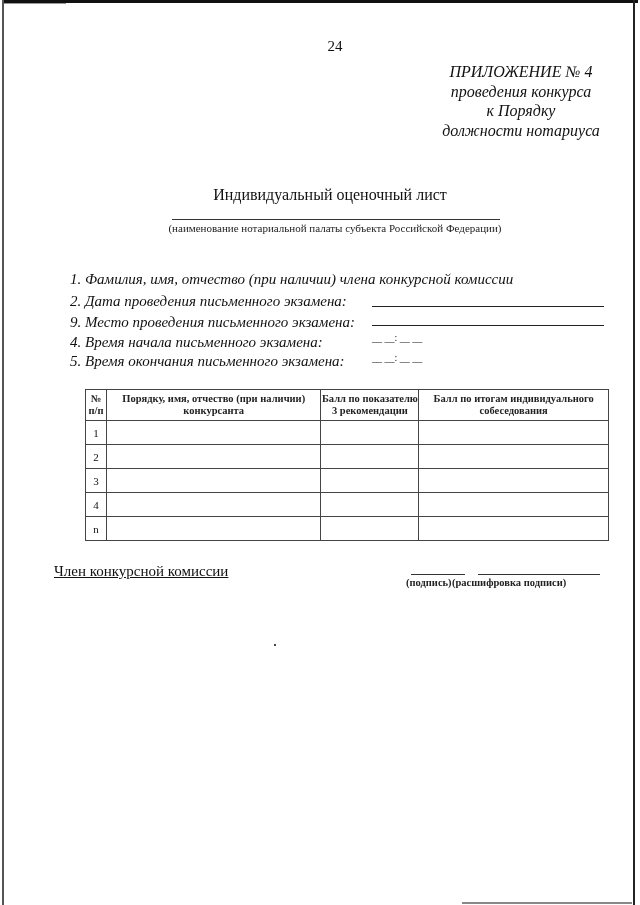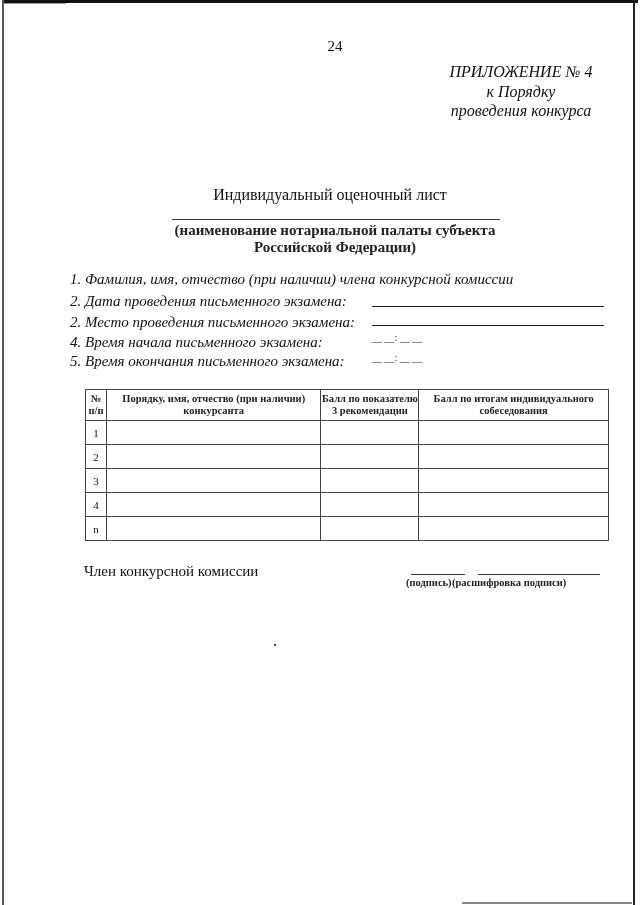--- a/index.html
+++ b/index.html
@@ -46,21 +46,21 @@
     .doc-title {
       position: absolute; left: 0; width: 660px; top: 186px;
       text-align: center; font-size: 16px;
     }
     .chamber-line {
       position: absolute; left: 172px; top: 219px; width: 328px; height: 1px;
       background: #333;
     }
     .chamber-caption {
       position: absolute; left: 160px; width: 350px; top: 222px;
-      text-align: center; font-size: 15px; font-weight: bold; color: #222;
+      text-align: center; font-size: 11px; font-weight: normal; color: #222;
     }
     .field {
       position: absolute; left: 70px; font-size: 15px; white-space: nowrap; font-style: italic;
     }
     .fill-line {
       position: absolute; height: 1px; background: #222;
     }
     .time-blank {
       position: absolute; font-size: 10px; letter-spacing: 0px; white-space: nowrap;
     }
@@ -72,21 +72,21 @@
       border: 1px solid #444;
       text-align: center;
       vertical-align: middle;
       padding: 0;
     }
     table.scores th {
       font-weight: bold; height: 30px; line-height: 12px; color: #222;
     }
     table.scores td { height: 23px; font-size: 11px; }
     .sign-label {
-      position: absolute; left: 84px; top: 563px; font-size: 15px;
+      position: absolute; left: 54px; top: 563px; font-size: 15px; text-decoration: underline;
     }
     .sig-line {
       position: absolute; top: 574px; height: 1px; background: #333;
     }
     .sig-caption {
       position: absolute; top: 577px; font-size: 10.5px; font-weight: bold; color: #222;
       text-align: left; white-space: nowrap;
     }
     .speck {
       position: absolute; left: 274px; top: 644px; width: 2px; height: 2px; background: #444;
@@ -98,35 +98,36 @@
 <div class="scan-top"></div>
 <div class="scan-top-gray"></div>
 <div class="scan-left"></div>
 <div class="scan-right"></div>
 <div class="scan-bottom"></div>
 
 <div class="page-number">24</div>
 
 <div class="appendix">
   <div>ПРИЛОЖЕНИЕ № 4</div>
+  <div>проведения конкурса</div>
   <div>к Порядку</div>
-  <div>проведения конкурса</div>
+  <div>должности нотариуса</div>
 </div>
 
 <div class="doc-title">Индивидуальный оценочный лист</div>
 
 <div class="chamber-line"></div>
 <div class="chamber-caption">(наименование нотариальной палаты субъекта Российской Федерации)</div>
 
 <div class="field" style="top:271px">1. Фамилия, имя, отчество (при наличии) члена конкурсной комиссии</div>
 
 <div class="field" style="top:293px">2. Дата проведения письменного экзамена:</div>
 <div class="fill-line" style="left:372px; top:306px; width:232px;"></div>
 
-<div class="field" style="top:314px">2. Место проведения письменного экзамена:</div>
+<div class="field" style="top:314px">9. Место проведения письменного экзамена:</div>
 <div class="fill-line" style="left:372px; top:325px; width:232px;"></div>
 
 <div class="field" style="top:334px">4. Время начала письменного экзамена:</div>
 <div class="time-blank" style="left:372px; top:332px;">__ __: __ __</div>
 
 <div class="field" style="top:353px">5. Время окончания письменного экзамена:</div>
 <div class="time-blank" style="left:372px; top:352px;">__ __: __ __</div>
 
 <table class="scores">
   <colgroup>

